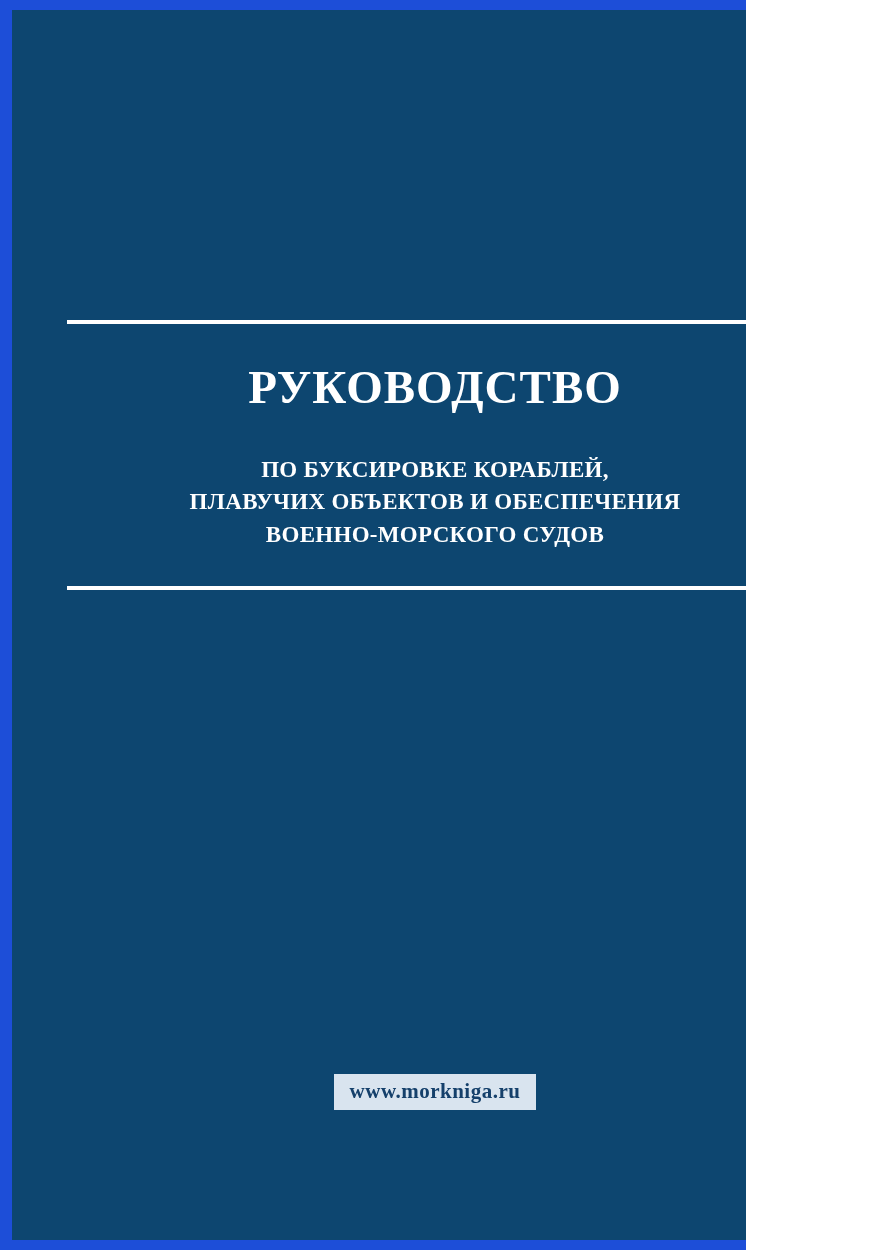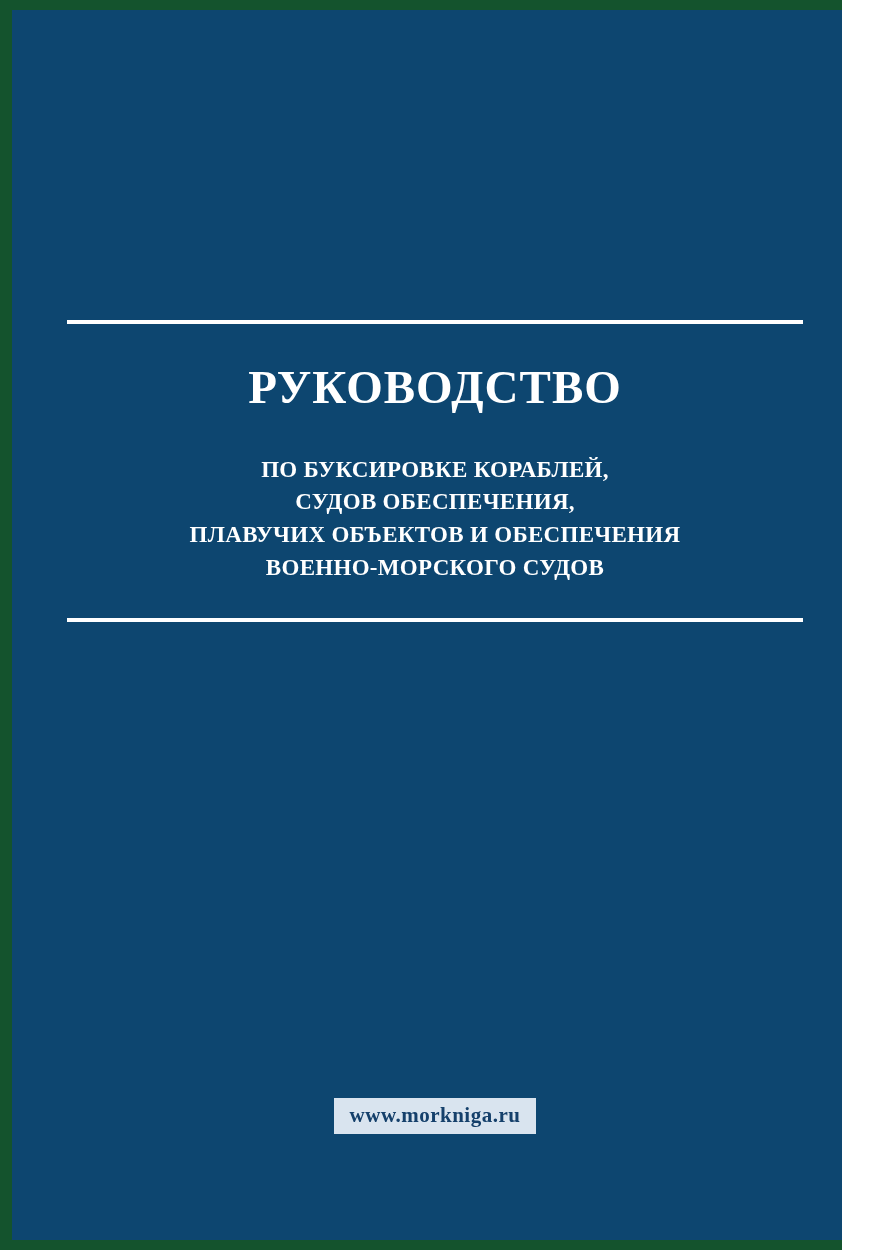--- a/index.html
+++ b/index.html
@@ -2,23 +2,23 @@
 <html><head>
 <meta charset="utf-8">
 <style>
   html, body {
     margin: 0;
     padding: 0;
     background: #ffffff;
   }
   .page {
     position: relative;
-    width: 842px;
+    width: 746px;
     height: 1250px;
-    background: #14532d;
+    background: #1d4ed8;
     overflow: hidden;
     font-family: "Liberation Serif", serif;
   }
   .cover {
     position: absolute;
     left: 12px;
     top: 10px;
     width: 846px;
     height: 1230px;
     background: #0d4670;
@@ -63,21 +63,21 @@
     margin-top: 12px;
   }
   .subtitle .line {
     display: block;
     white-space: nowrap;
   }
   .watermark {
     position: absolute;
     left: 0;
     right: 0;
-    top: 1088px;
+    top: 1064px;
     text-align: center;
   }
   .watermark-inner {
     display: inline-block;
     background: #d9e4ef;
     color: #15406b;
     font-family: "Liberation Serif", serif;
     font-weight: bold;
     font-size: 21px;
     letter-spacing: 0.5px;
@@ -90,21 +90,20 @@
 <div class="page">
   <div class="cover">
 
     <div class="title-block">
       <div class="rule top"></div>
 
       <div class="main-title">РУКОВОДСТВО</div>
 
       <div class="subtitle">
         <span class="line">ПО БУКСИРОВКЕ КОРАБЛЕЙ,</span>
-        <span class="line">СУДОВ ОБЕСПЕЧЕНИЯ,</span>
         <span class="line">ПЛАВУЧИХ ОБЪЕКТОВ И ОБЕСПЕЧЕНИЯ</span>
         <span class="line">ВОЕННО-МОРСКОГО СУДОВ</span>
       </div>
 
       <div class="rule bottom"></div>
     </div>
 
     <div class="watermark">
       <span class="watermark-inner">www.morkniga.ru</span>
     </div>

